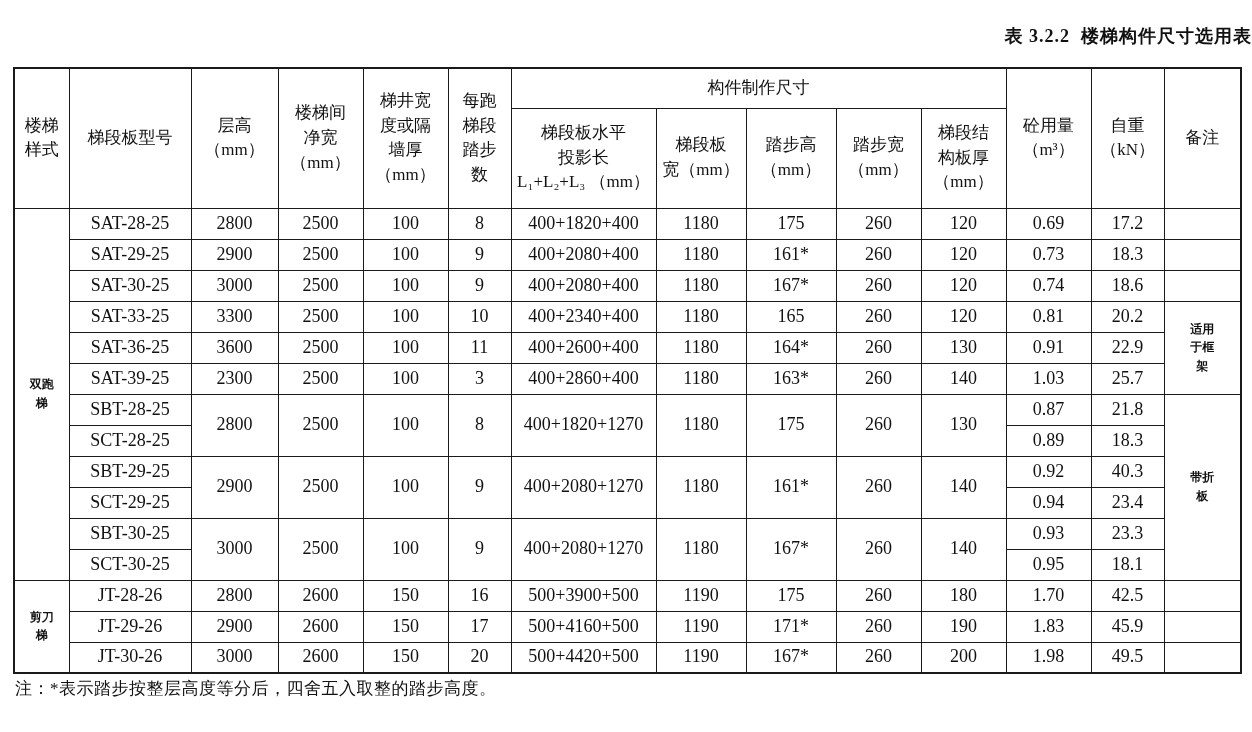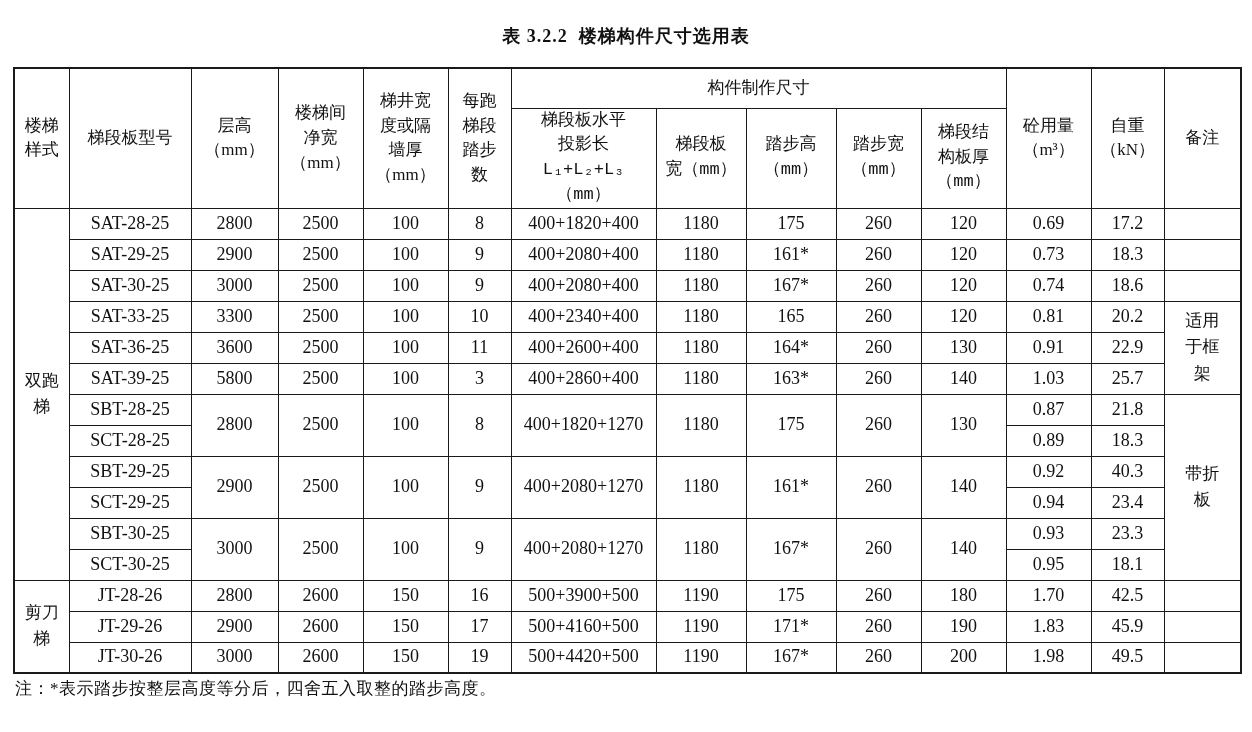--- a/index.html
+++ b/index.html
@@ -8,21 +8,21 @@
     width: 1252px; height: 732px;
     background: #ffffff;
     color: #111;
     font-family: "Liberation Serif", "DejaVu Serif", serif;
     position: relative;
     overflow: hidden;
   }
   .doc-title {
     position: absolute;
     top: 24px; left: 0; width: 1252px;
-    text-align: center;
+    text-align: right;
     font-size: 18px;
     font-weight: bold;
     letter-spacing: 1px;
     white-space: pre;
   }
   table.dim-table {
     position: absolute;
     top: 67px; left: 13px;
     width: 1227px;
     border-collapse: collapse;
@@ -40,25 +40,26 @@
   .dim-table th {
     font-weight: normal;
     font-size: 17px;
     line-height: 1.45;
   }
   .dim-table td {
     font-size: 18px;
     line-height: 1.2;
   }
   .dim-table thead tr.span-row { height: 40px; }
-  .dim-table thead tr.sub-row  { height: 100px; font-family: Liberation Mono, monospace; }
+  .dim-table thead tr.sub-row  { height: 100px; }
   .dim-table tbody tr { height: 31px; }
   .dim-table td.group-cell, .dim-table td.remark-cell {
-    font-size: 17px;
+    font-size: 12px;
     line-height: 1.55;
+    font-weight: bold;
   }
   .footnote {
     position: absolute;
     top: 677px; left: 15px;
     font-size: 17px;
     letter-spacing: 0.5px;
   }
 </style>
 </head>
 <body>
@@ -196,21 +197,21 @@
       <td>400+2600+400</td>
       <td>1180</td>
       <td>164*</td>
       <td>260</td>
       <td>130</td>
       <td>0.91</td>
       <td>22.9</td>
     </tr>
     <tr>
       <td>SAT-39-25</td>
-      <td>5800</td>
+      <td>2300</td>
       <td>2500</td>
       <td>100</td>
       <td>3</td>
       <td>400+2860+400</td>
       <td>1180</td>
       <td>163*</td>
       <td>260</td>
       <td>140</td>
       <td>1.03</td>
       <td>25.7</td>
@@ -304,21 +305,21 @@
       <td>190</td>
       <td>1.83</td>
       <td>45.9</td>
       <td></td>
     </tr>
     <tr>
       <td>JT-30-26</td>
       <td>3000</td>
       <td>2600</td>
       <td>150</td>
-      <td>19</td>
+      <td>20</td>
       <td>500+4420+500</td>
       <td>1190</td>
       <td>167*</td>
       <td>260</td>
       <td>200</td>
       <td>1.98</td>
       <td>49.5</td>
       <td></td>
     </tr>
   </tbody>

